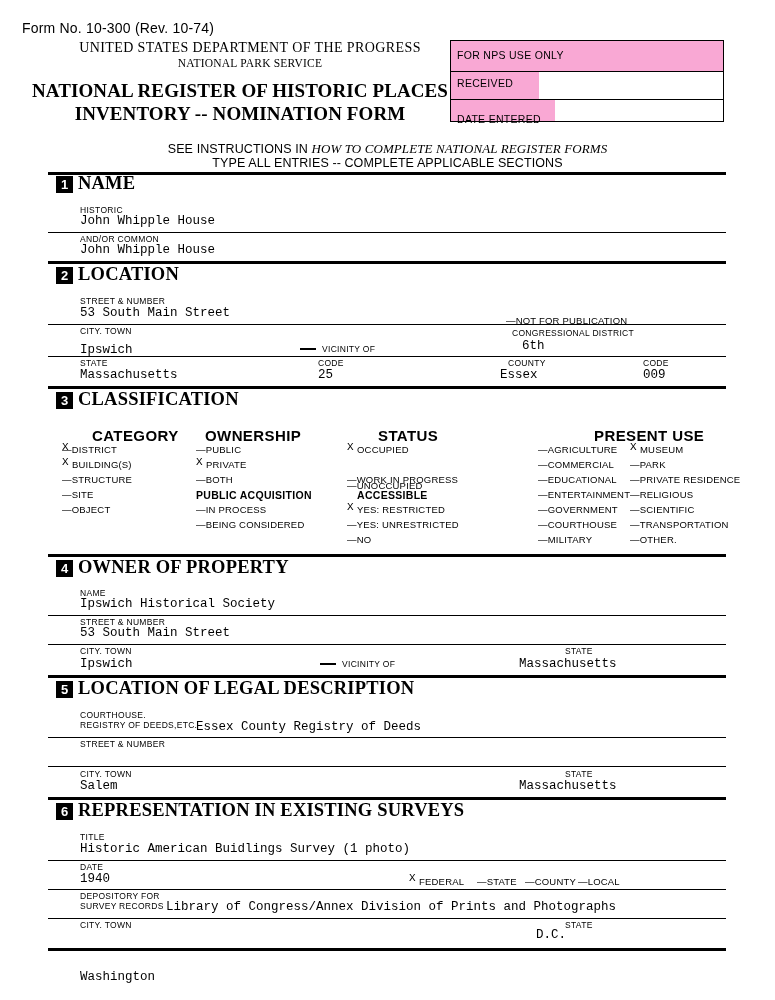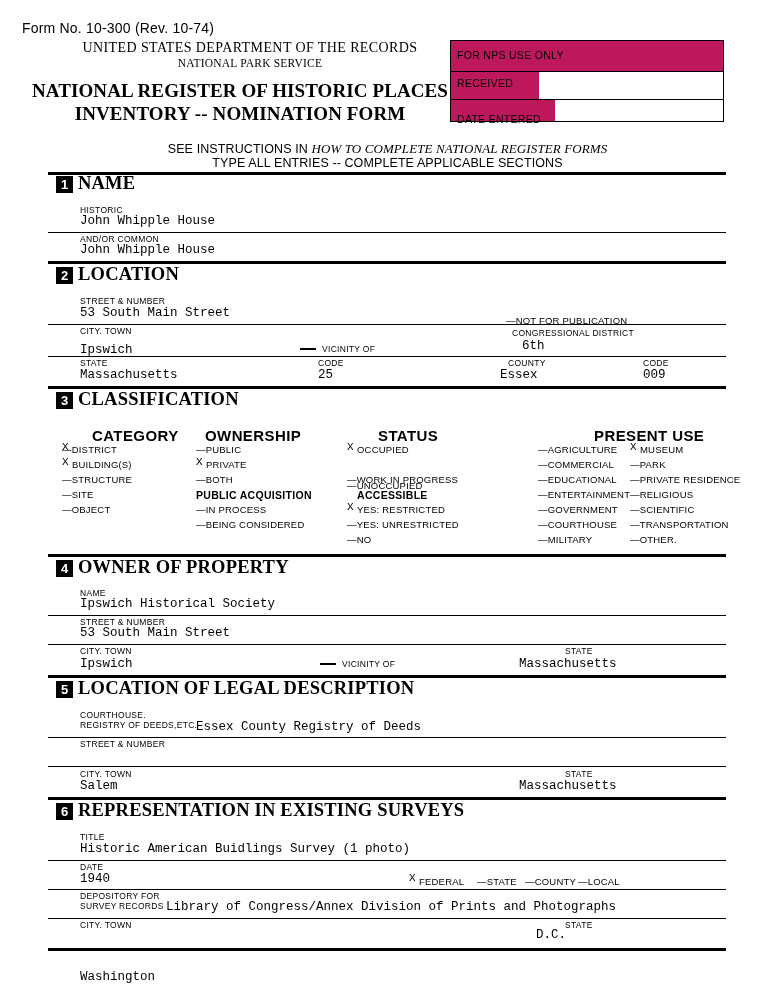--- a/index.html
+++ b/index.html
@@ -33,21 +33,21 @@
     font-weight:bold;font-size:19px;letter-spacing:0.1px;
   }
   .hdr-title2{
     position:absolute;left:20px;top:103px;width:440px;text-align:center;
     font-weight:bold;font-size:19px;letter-spacing:0.1px;
   }
 
   
   .npsbox{
     position:absolute;left:450px;top:40px;width:272px;height:80px;
-    border:1.5px solid #000;background:#be185d;
+    border:1.5px solid #000;background:#f9a8d4;
   }
   .npsbox .lbl{
     position:absolute;left:6px;font-family:"Liberation Sans", sans-serif;font-size:10.5px;
     letter-spacing:0.3px;
   }
   .npsbox .l1{top:8px;}
   .npsbox .l2{top:36px;}
   .npsbox .l3{top:72px;}
   .npsbox .rule{position:absolute;left:0;width:272px;height:1px;background:#000;}
   .npsbox .r1{top:30px;}
@@ -102,21 +102,21 @@
     font-size:10.5px;font-weight:bold;letter-spacing:0.3px;
   }
 </style>
 </head>
 <body>
 
 <div class="page">
 
   <div class="formno">Form No. 10-300 (Rev. 10-74)</div>
 
-  <div class="hdr-dept">UNITED STATES DEPARTMENT OF THE RECORDS</div>
+  <div class="hdr-dept">UNITED STATES DEPARTMENT OF THE PROGRESS</div>
   <div class="hdr-nps">NATIONAL PARK SERVICE</div>
   <div class="hdr-title1">NATIONAL REGISTER OF HISTORIC PLACES</div>
   <div class="hdr-title2">INVENTORY -- NOMINATION FORM</div>
 
   <div class="npsbox">
     <div class="rule r1"></div>
     <div class="rule r2"></div>
     <div class="white1"></div>
     <div class="white2"></div>
     <div class="lbl l1">FOR NPS USE ONLY</div>

